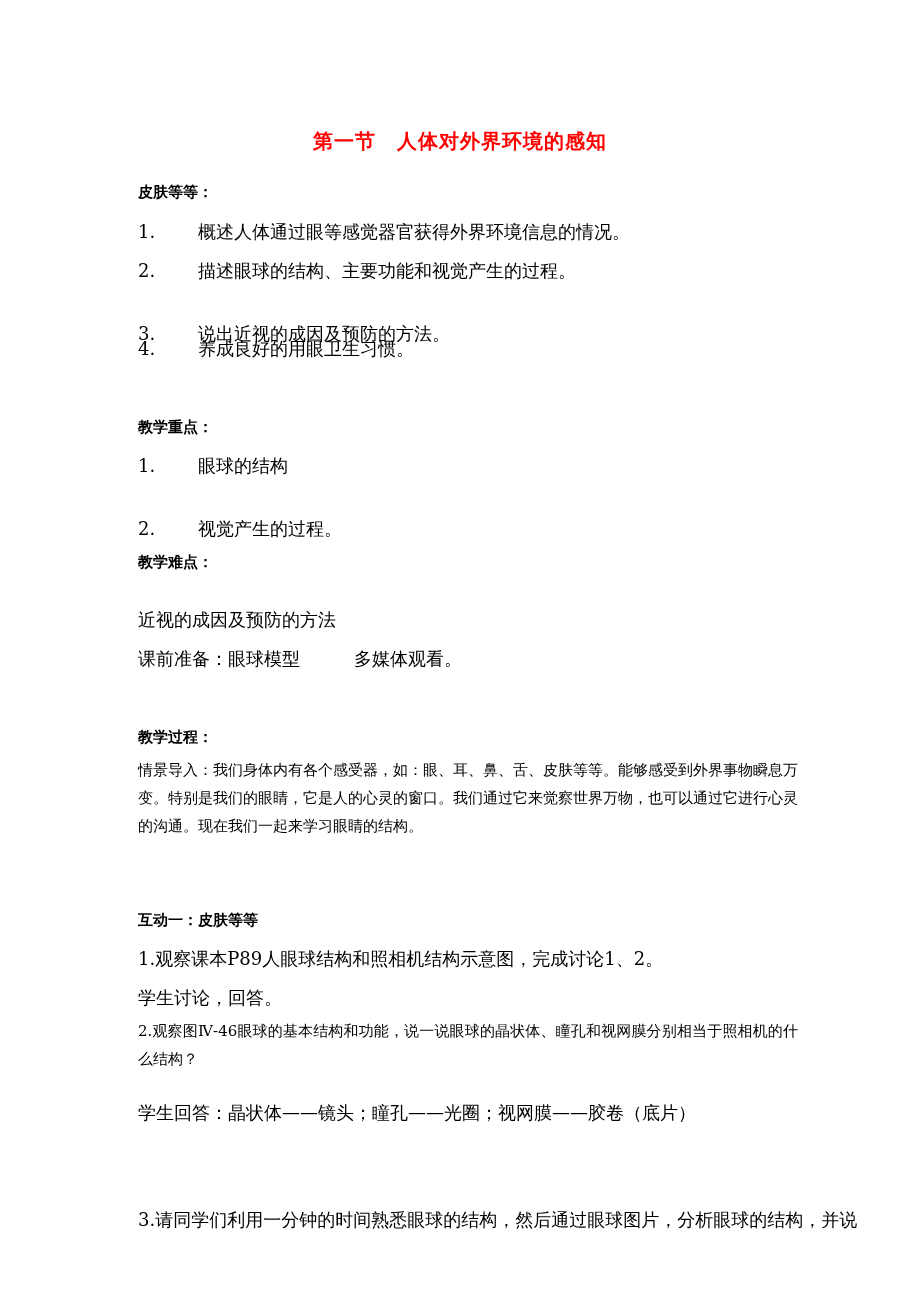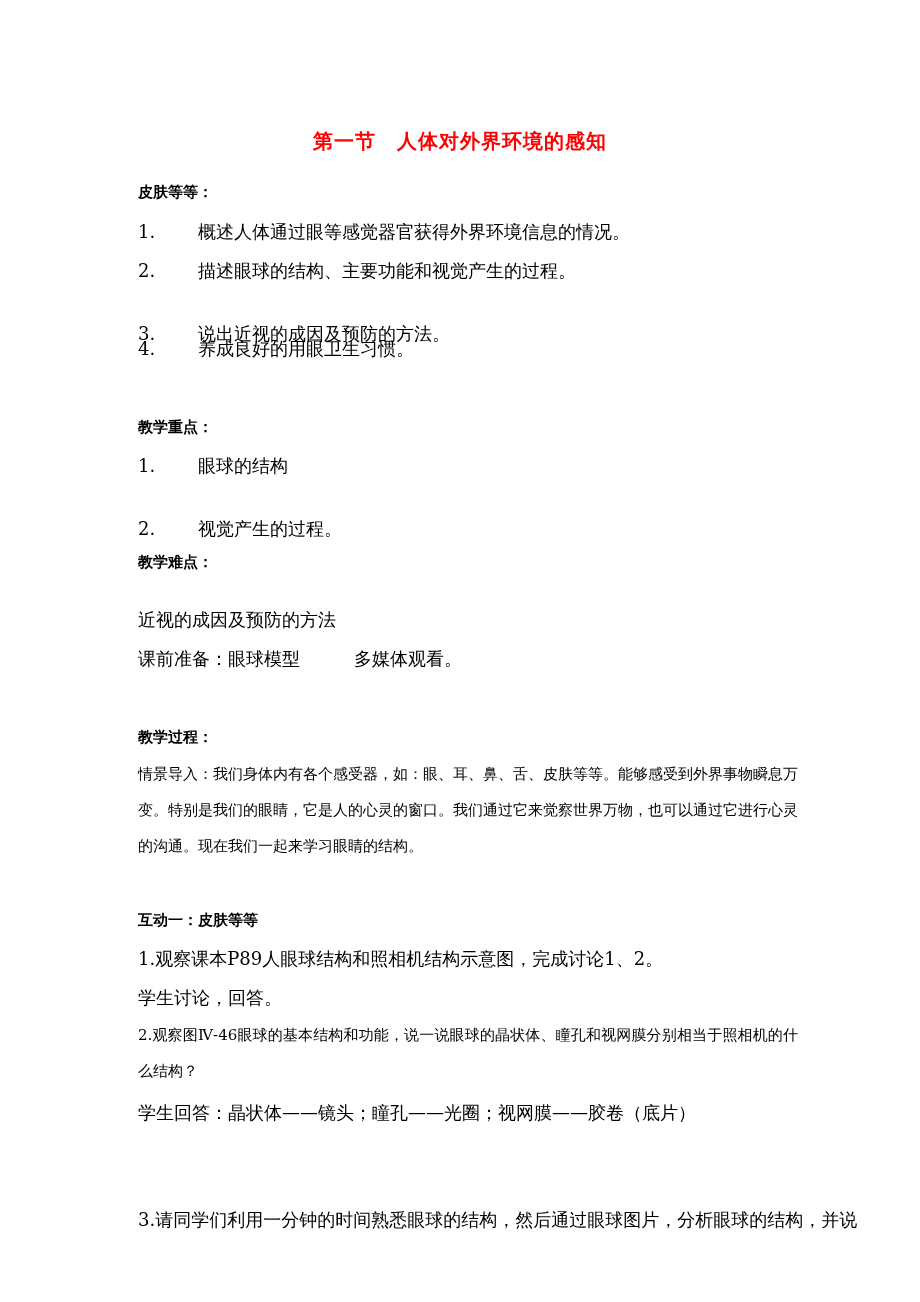--- a/index.html
+++ b/index.html
@@ -47,21 +47,21 @@
     }
     .num {
       display: inline-block;
       width: 60px;
     }
     .para {
       position: absolute;
       left: 138px;
       width: 660px;
       font-size: 15px;
-      line-height: 36px;
+      line-height: 28px;
       text-align: justify;
     }
   </style>
 </head>
 <body>
 
 <div class="page">
 
   <div class="title" style="color:#ff0000;">第一节　人体对外界环境的感知</div>
 

